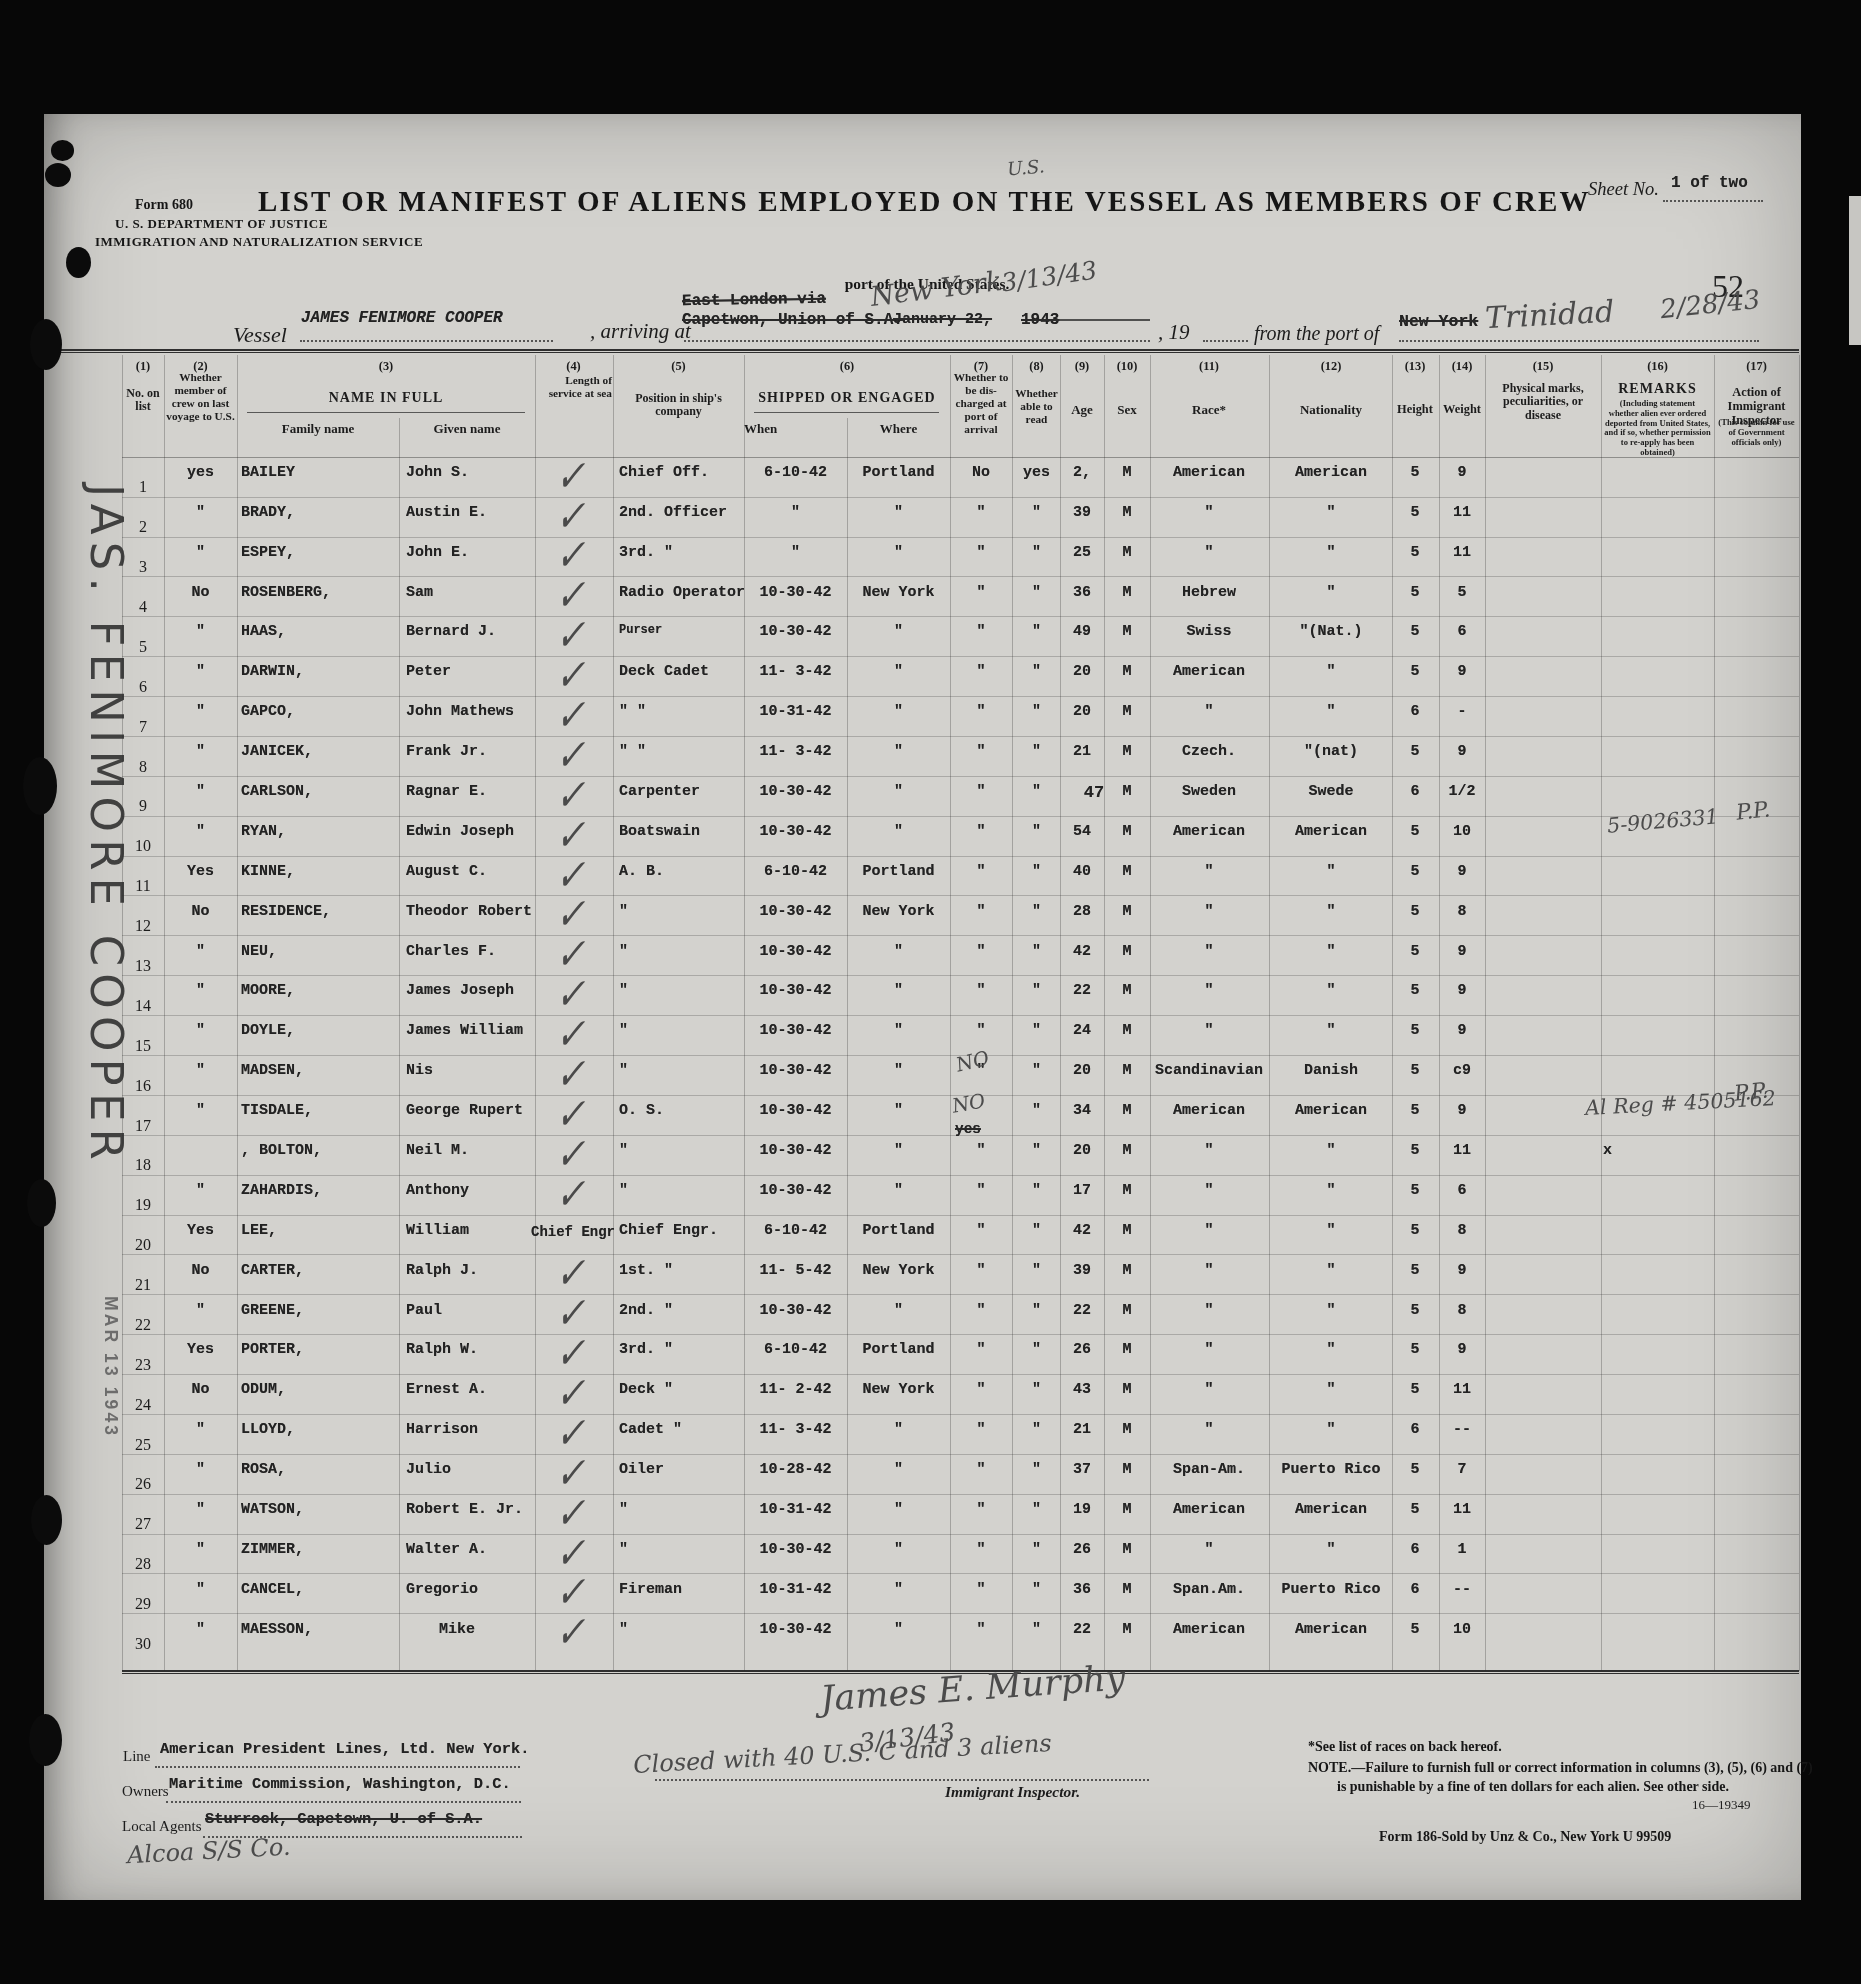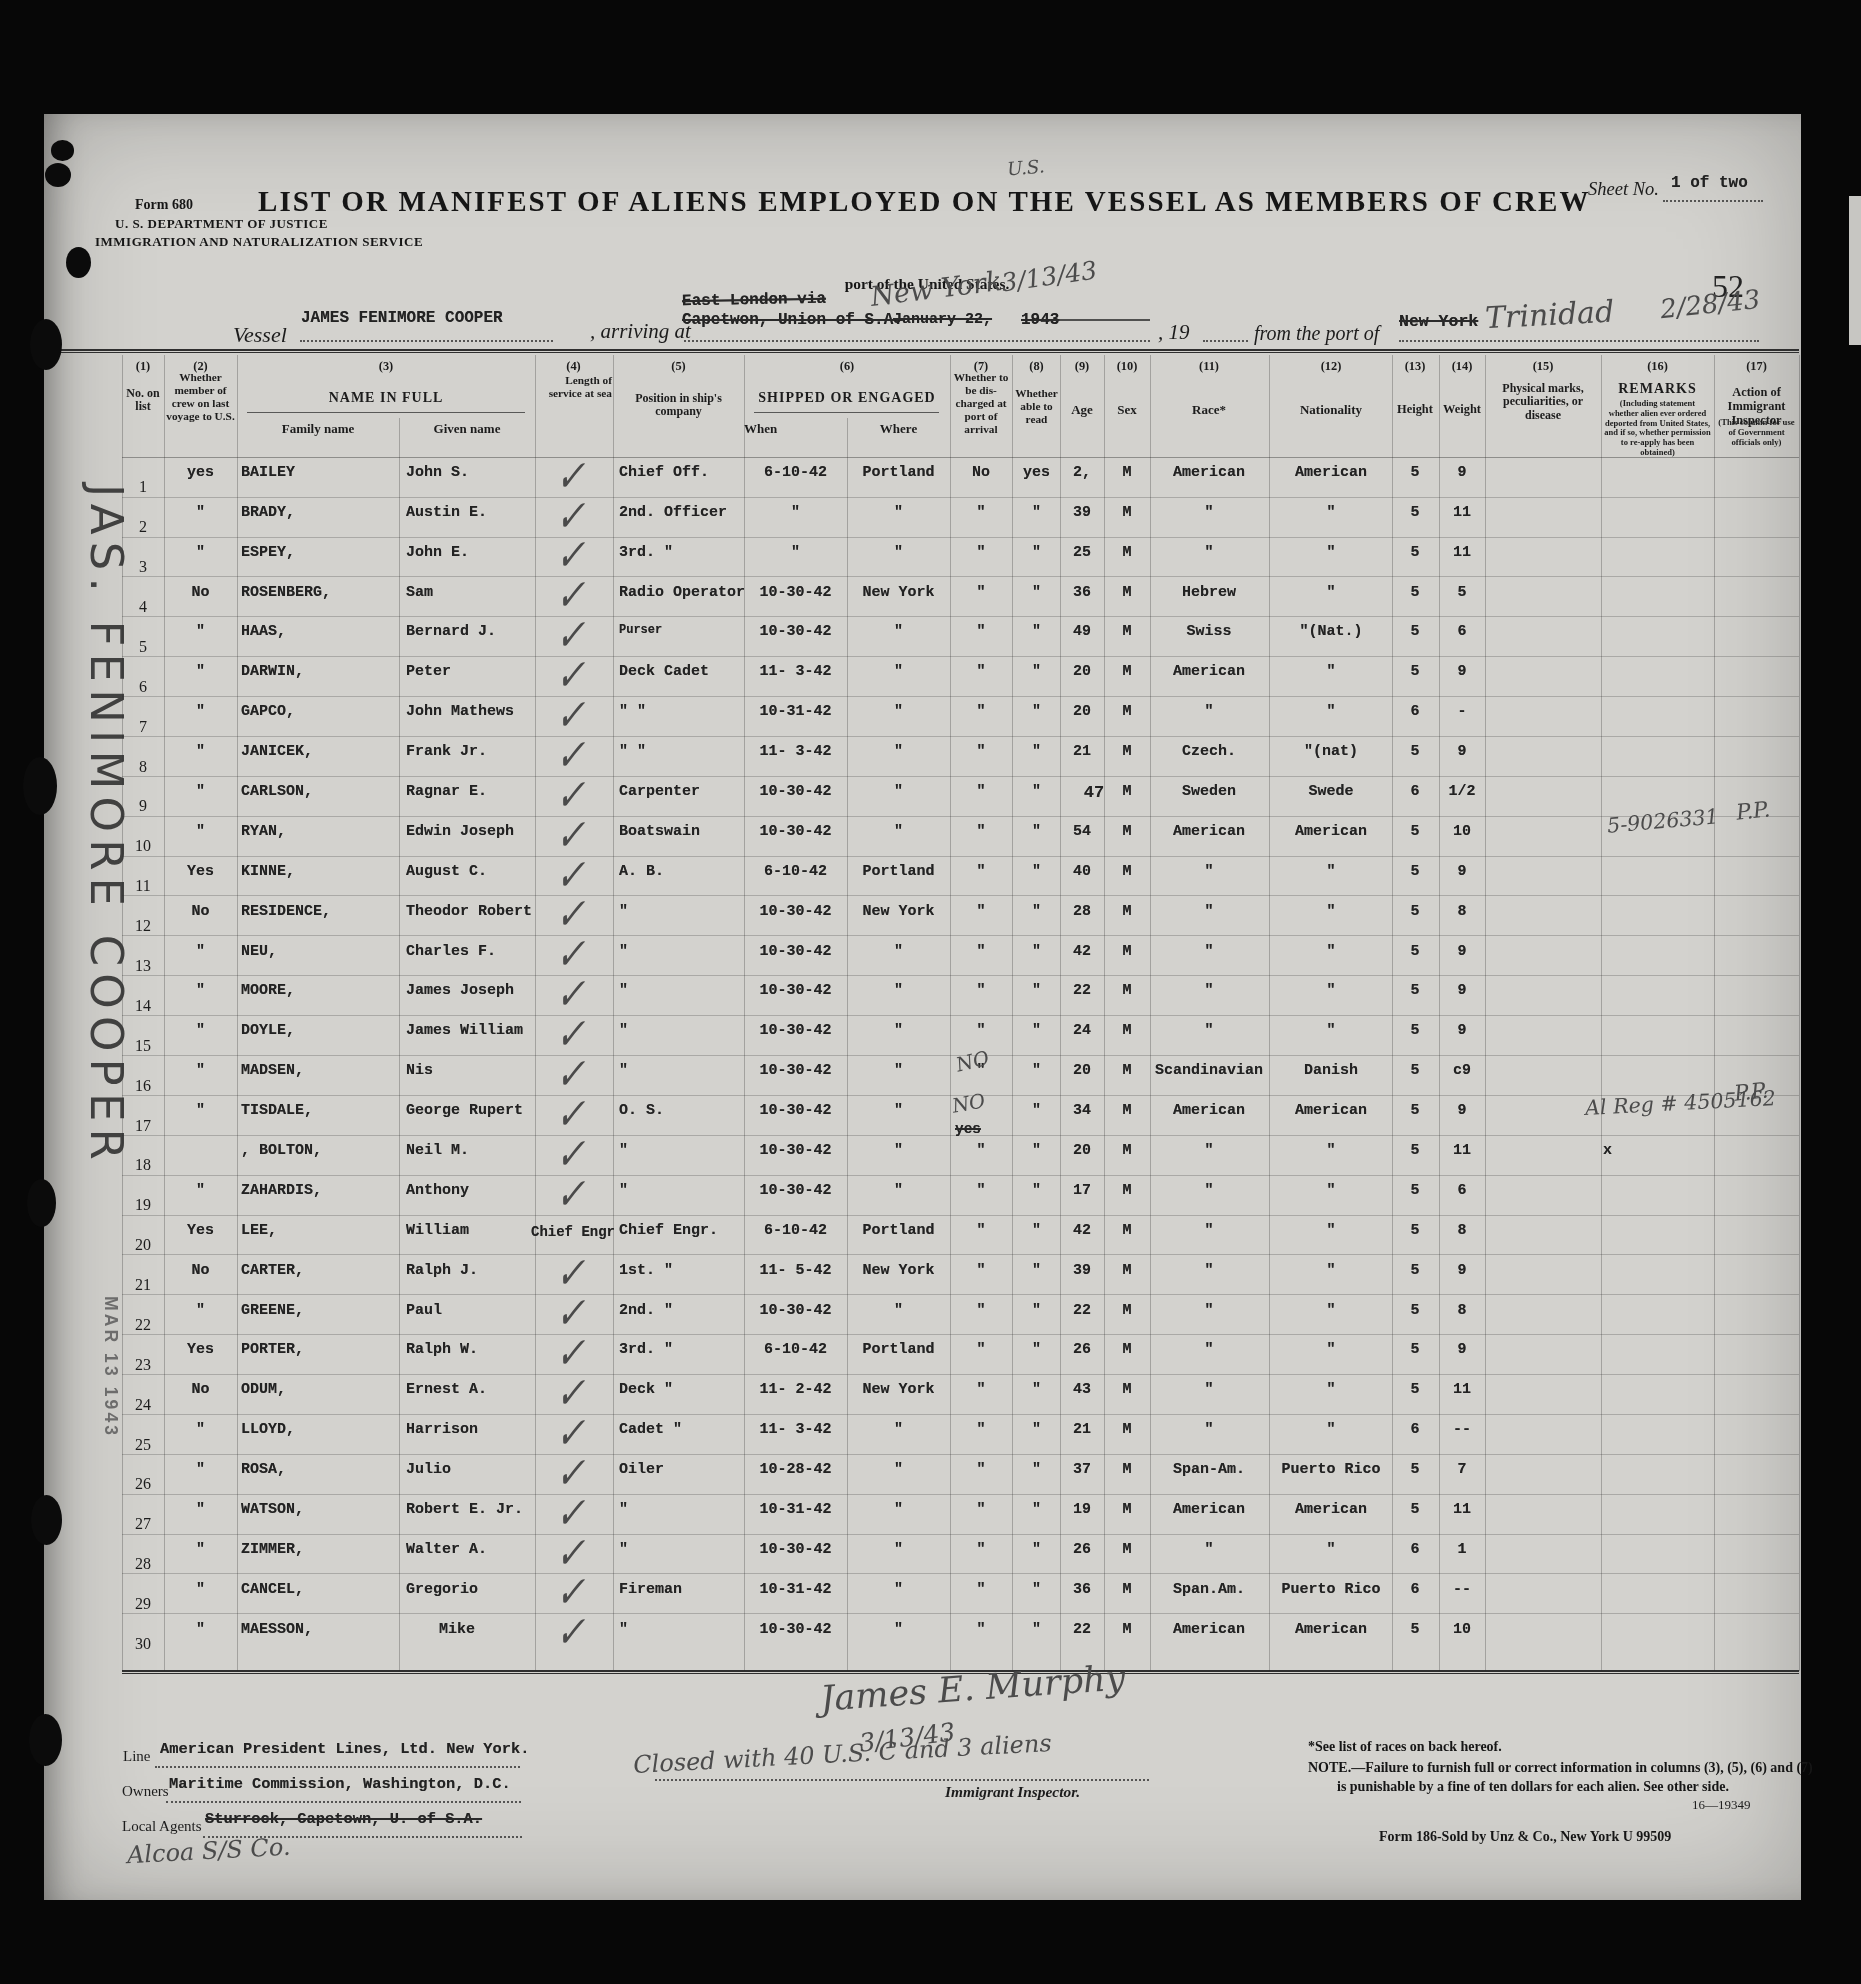--- a/index.html
+++ b/index.html
@@ -38,21 +38,21 @@
 
     <div class="abs ital" style="left:1544px;top:65px;font-size:18.5px;">Sheet No.</div>
     <div class="abs typed" style="left:1627px;top:60px;font-size:16px;">1 of two</div>
     <div class="dots" style="left:1619px;top:86px;width:100px;"></div>
 
     <div class="abs serifb" style="left:152px;top:161px;width:1462px;text-align:center;font-size:15.4px;">port of the United States.</div>
 
     <div class="abs serif" style="left:1668px;top:154px;font-size:32px;color:#242424;">52</div>
 
     <div class="abs ital" style="left:189px;top:208px;font-size:22px;">Vessel</div>
-    <div class="abs typed" style="left:257px;top:195px;font-size:16px;">JAMES FENIMORE COOPER</div>
+    <div class="abs typed" style="left:257px;top:195px;font-size:16px;font-style:italic;">JAMES FENIMORE COOPER</div>
     <div class="dots" style="left:256px;top:226px;width:253px;"></div>
     <div class="abs ital" style="left:546px;top:205px;font-size:21px;">, arriving at</div>
 
     <div class="abs typed struck" style="left:638px;top:177px;font-size:16px;transform:rotate(-1deg);">East London via</div>
     <div class="abs typed struck" style="left:638px;top:197px;font-size:16px;">Capetwon, Union of S.A.</div>
     <div class="dots" style="left:640px;top:226px;width:466px;"></div>
     <div class="abs typed struck" style="left:849px;top:197px;font-size:15px;">January 22,</div>
     <div class="abs typed struck" style="left:977px;top:197px;font-size:16px;">1943</div>
     <div class="rule" style="left:1006px;top:205px;width:100px;height:1.5px;opacity:.8;"></div>
 

